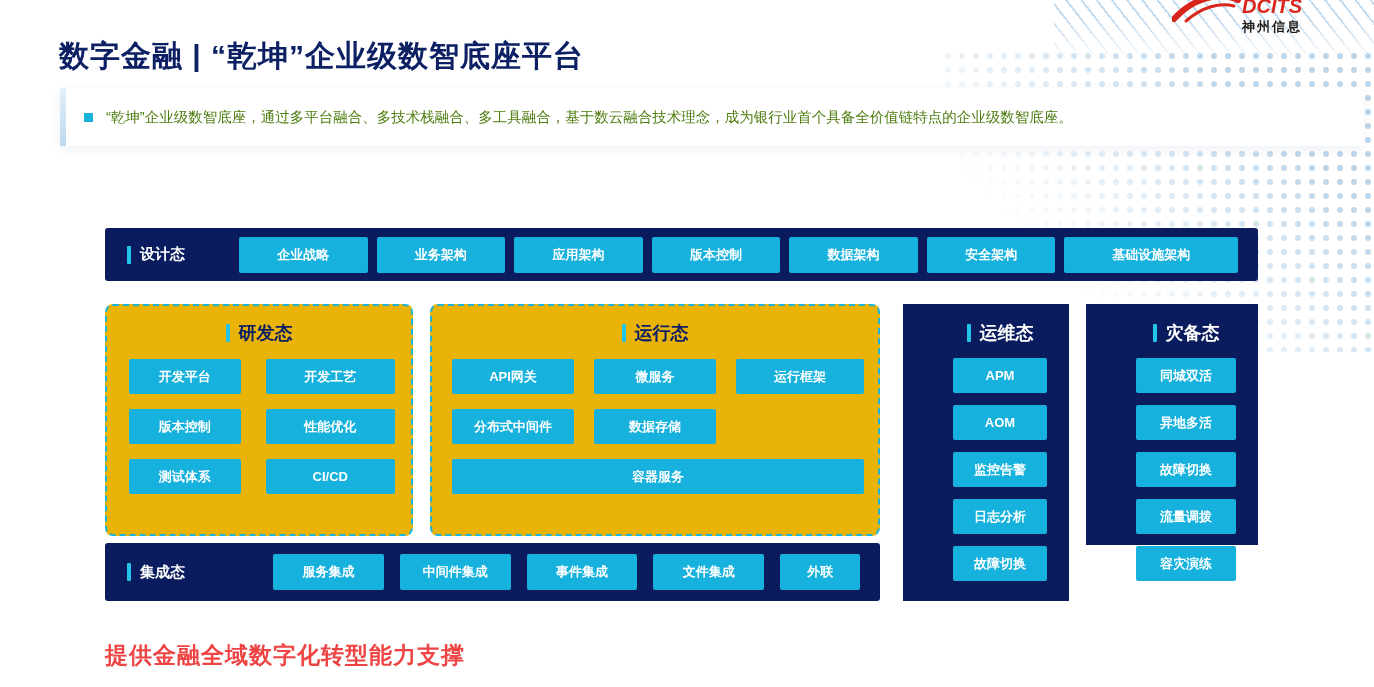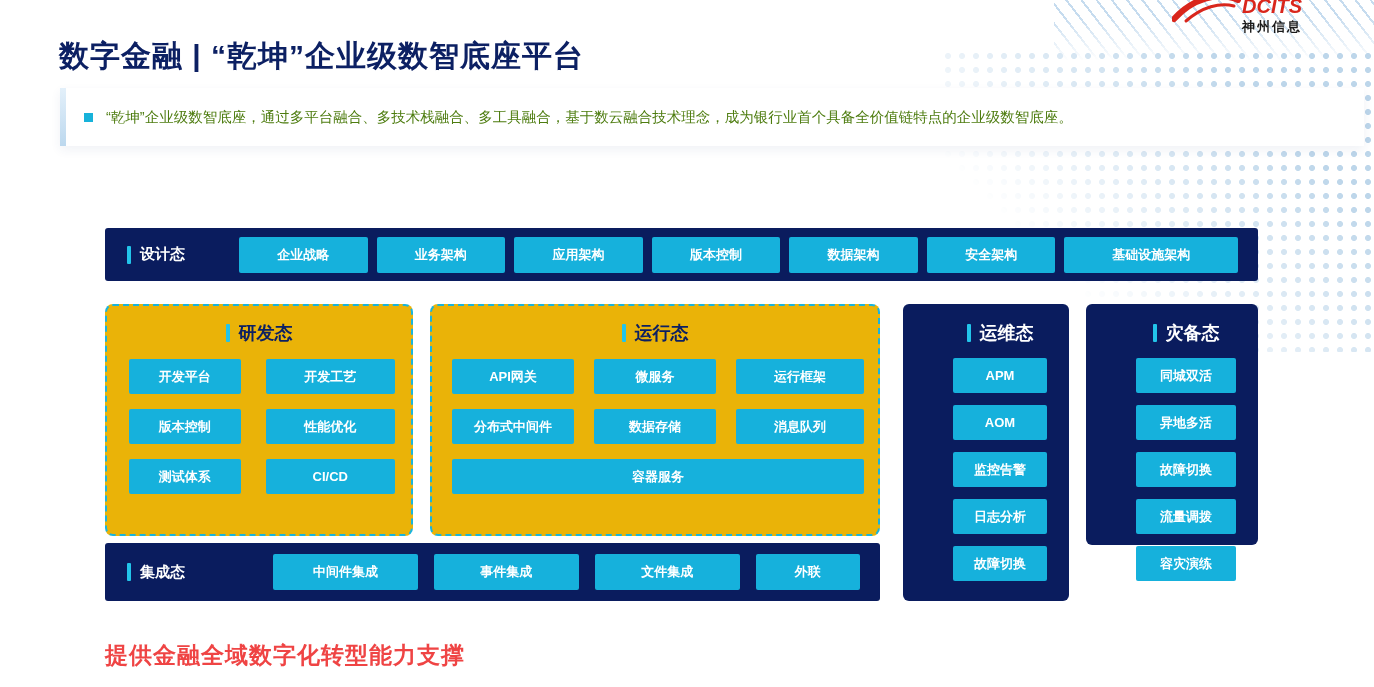--- a/index.html
+++ b/index.html
@@ -79,21 +79,21 @@
   .box-label {
     display:flex; align-items:center; justify-content:center; gap:9px;
     margin-top:15px; font-size:18px; font-weight:bold; color:#0c2063;
   }
   .grid { display:grid; row-gap:15px; margin-top:14px; }
   .dev-grid { grid-template-columns:113fr 131fr; column-gap:25px; padding:0 16px 0 22px; }
   .run-grid { grid-template-columns:125fr 125fr 131fr; column-gap:20px; padding:0 14px 0 20px; }
   .grid .btn { height:35px; }
   .span-all { grid-column:1 / -1; }
 
-  .vbox { position:absolute; background:#0a1c5e; border-radius:6px; box-sizing:border-box;padding-left:28px; }
+  .vbox { position:absolute; background:#0a1c5e; border-radius:0; box-sizing:border-box;padding-left:28px; }
   .ops-box { left:798px; top:76px; width:166px; height:297px; }
   .dr-box  { left:981px; top:76px; width:172px; height:241px; }
   .vbox .box-label { color:#ffffff; margin-top:17px; }
   .vbox-items { display:flex; flex-direction:column; gap:12px; margin:13px 22px 0; }
   .vbox-items .btn { height:35px; }
 
   .caption {
     position:absolute; left:0; top:412px; width:1153px; text-align:left;
     font-size:23px; font-weight:bold; color:#ef4444; letter-spacing:1px;
   }
@@ -160,21 +160,20 @@
       <div class="box-label">
         <span class="tick"></span>
         <span>运行态</span>
       </div>
       <div class="grid run-grid">
         <div class="btn">API网关</div>
         <div class="btn">微服务</div>
         <div class="btn">运行框架</div>
         <div class="btn">分布式中间件</div>
         <div class="btn">数据存储</div>
-        <div class="btn">消息队列</div>
         <div class="btn span-all">容器服务</div>
       </div>
     </div>
 
     <div class="vbox ops-box">
       <div class="box-label">
         <span class="tick"></span>
         <span>运维态</span>
       </div>
       <div class="vbox-items">
@@ -199,20 +198,21 @@
         <div class="btn">容灾演练</div>
       </div>
     </div>
 
     <div class="navy-bar integration-bar">
       <div class="bar-label">
         <span class="tick"></span>
         <span>集成态</span>
       </div>
       <div class="bar-items">
+        <div class="btn">服务集成</div>
         <div class="btn">中间件集成</div>
         <div class="btn">事件集成</div>
         <div class="btn">文件集成</div>
         <div class="btn narrow">外联</div>
       </div>
     </div>
 
     <div class="caption">提供金融全域数字化转型能力支撑</div>
   </div>
 

